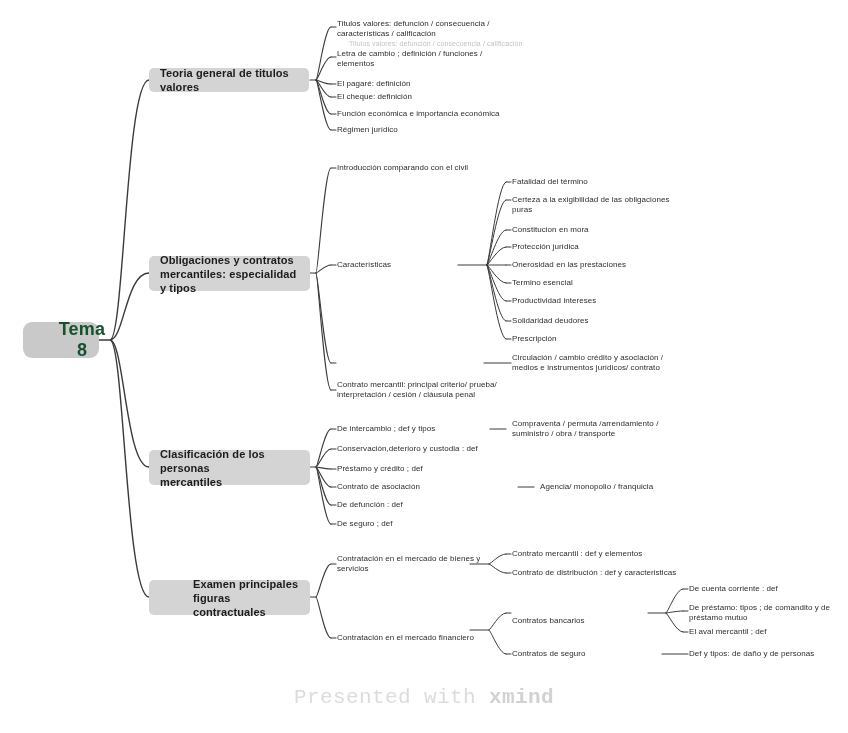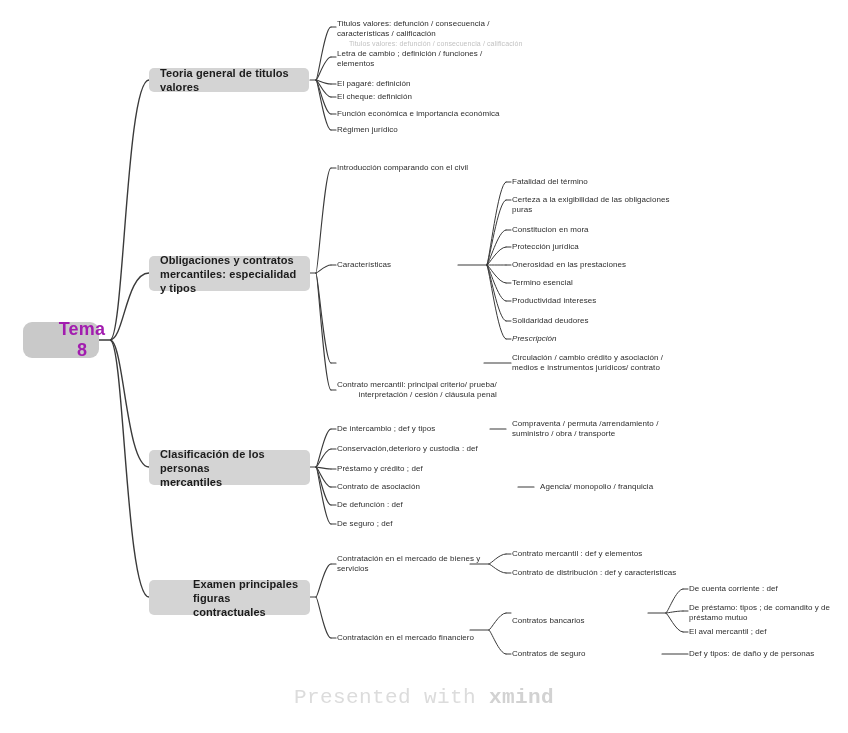--- a/index.html
+++ b/index.html
@@ -22,21 +22,21 @@
   }
   .node{
     position:absolute;
     box-sizing:border-box;
     white-space:pre-line;
   }
   
   .root{
     background:#c9c9c9;
     border-radius:9px;
-    color:#a21caf;
+    color:#14532d;
     font-size:18px;
     font-weight:bold;
     letter-spacing:.2px;
     display:flex;
     align-items:center;
     justify-content:center;
     text-align:center;
     padding-left:42px;
   }
   
@@ -190,33 +190,33 @@
   <div class="node leaf" style="left:337px;top:78px;width:180px;height:12px;">El pagaré: definición</div>
   <div class="node leaf" style="left:337px;top:91px;width:180px;height:12px;">El cheque: definición</div>
   <div class="node leaf" style="left:337px;top:108px;width:190px;height:12px;">Función económica e importancia económica</div>
   <div class="node leaf" style="left:337px;top:124px;width:180px;height:12px;">Régimen jurídico</div>
 
   <div class="node main" style="left:149px;top:256px;width:161px;height:35px;">Obligaciones y contratos
 mercantiles: especialidad y tipos</div>
 
   <div class="node leaf" style="left:337px;top:162px;width:200px;height:12px;">Introducción comparando con el civil</div>
   <div class="node leaf" style="left:337px;top:259px;width:120px;height:12px;">Características</div>
-  <div class="node leaf" style="left:337px;top:379px;width:195px;height:22px;text-align:right;">Contrato mercantil: principal criterio/ prueba/
+  <div class="node leaf" style="left:337px;top:379px;width:195px;height:22px;">Contrato mercantil: principal criterio/ prueba/
 interpretación / cesión / cláusula penal</div>
 
   <div class="node leaf" style="left:512px;top:176px;width:190px;height:12px;">Fatalidad del término</div>
   <div class="node leaf" style="left:512px;top:194px;width:170px;height:22px;">Certeza a la exigibilidad de las obligaciones
 puras</div>
   <div class="node leaf" style="left:512px;top:224px;width:190px;height:12px;">Constitucion en mora</div>
   <div class="node leaf" style="left:512px;top:241px;width:190px;height:12px;">Protección jurídica</div>
   <div class="node leaf" style="left:512px;top:259px;width:190px;height:12px;">Onerosidad en las prestaciones</div>
   <div class="node leaf" style="left:512px;top:277px;width:190px;height:12px;">Termino esencial</div>
   <div class="node leaf" style="left:512px;top:295px;width:190px;height:12px;">Productividad intereses</div>
   <div class="node leaf" style="left:512px;top:315px;width:190px;height:12px;">Solidaridad deudores</div>
-  <div class="node leaf" style="left:512px;top:333px;width:190px;height:12px;font-style:italic;">Prescripción</div>
+  <div class="node leaf" style="left:512px;top:333px;width:190px;height:12px;">Prescripción</div>
 
   <div class="node leaf" style="left:512px;top:352px;width:200px;height:22px;">Circulación / cambio crédito y asociación /
 medios e instrumentos jurídicos/ contrato</div>
 
   <div class="node main" style="left:149px;top:450px;width:161px;height:35px;">Clasificación de los personas
 mercantiles</div>
 
   <div class="node leaf" style="left:337px;top:423px;width:180px;height:12px;">De intercambio ; def  y tipos</div>
   <div class="node leaf" style="left:337px;top:443px;width:180px;height:12px;">Conservación,deterioro y custodia : def</div>
   <div class="node leaf" style="left:337px;top:463px;width:180px;height:12px;">Préstamo y crédito ; def</div>

